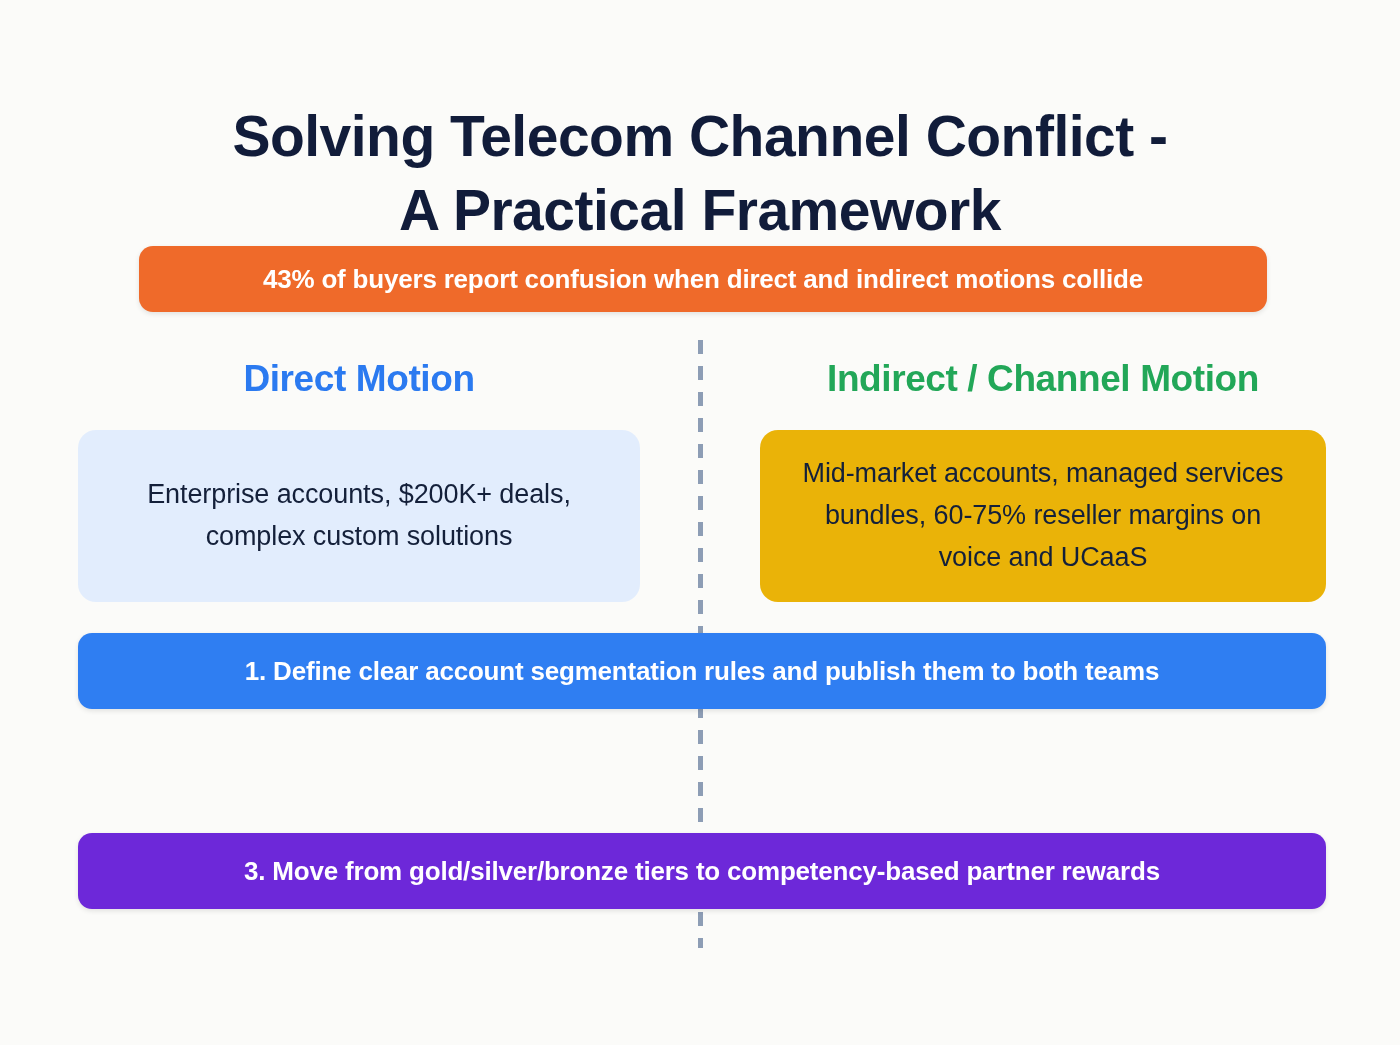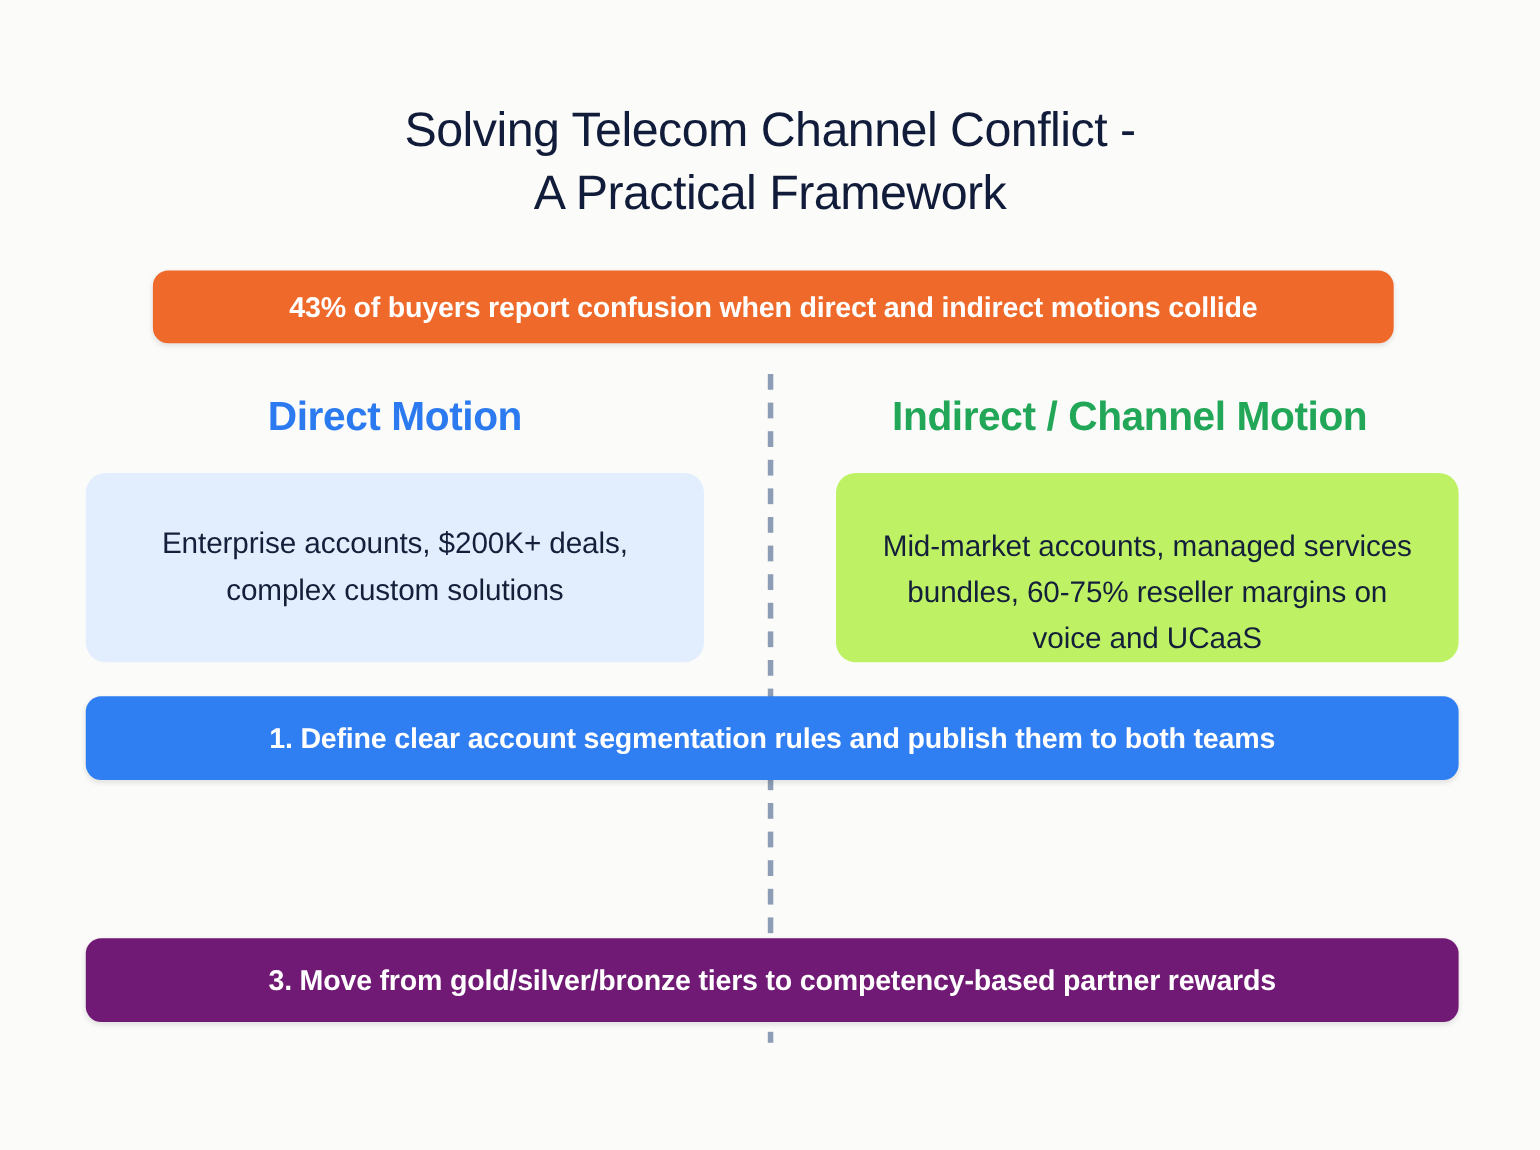--- a/index.html
+++ b/index.html
@@ -22,22 +22,22 @@
     box-sizing: border-box;
   }
 
   
   .title {
     position: absolute;
     left: 0;
     top: 62px;
     width: 1400px;
     text-align: center;
-    font-size: 44px;
-    font-weight: normal;
+    font-size: 57px;
+    font-weight: bold;
     line-height: 1.29;
     letter-spacing: -0.5px;
     color: #111c3a;
     white-space: pre-line;
   }
 
   
   .stat-banner {
     position: absolute;
     left: 139px;
@@ -85,21 +85,21 @@
     font-weight: bold;
     letter-spacing: -0.4px;
     text-align: center;
   }
   .col-heading.left {
     left: 78px;
     width: 562px;
     color: #2b7af0;
   }
   .col-heading.right {
-    left: 744px;
+    left: 760px;
     width: 566px;
     color: #22a758;
   }
 
   
   .detail-card {
     position: absolute;
     top: 430px;
     height: 172px;
     border-radius: 18px;
@@ -110,22 +110,21 @@
     box-sizing: border-box;
   }
   .detail-card.left {
     left: 78px;
     width: 562px;
     background: #e2edfd;
   }
   .detail-card.right {
     left: 760px;
     width: 566px;
-    background: #bef264;
-    align-items: flex-end;
+    background: #eab308;
   }
   .detail-card-text {
     font-size: 27px;
     line-height: 1.55;
     color: #14203a;
     text-align: center;
     letter-spacing: -0.1px;
   }
 
   
@@ -137,21 +136,21 @@
     border-radius: 14px;
     display: flex;
     align-items: center;
     justify-content: center;
     box-shadow: 0 2px 5px rgba(0,0,0,0.10);
     box-sizing: border-box;
     padding: 0 36px;
   }
   .action-bar.step1 { top: 633px; background: #2f7ef2; }
   .action-bar.step2 { top: 733px; background: #111c3a; }
-  .action-bar.step3 { top: 833px; background: #701a75; margin-top: 20px; }
+  .action-bar.step3 { top: 833px; background: #6d28d9; }
   .action-bar-text {
     color: #ffffff;
     font-size: 26px;
     font-weight: bold;
     letter-spacing: -0.2px;
     text-align: center;
   }
 
   
   .footnote {

